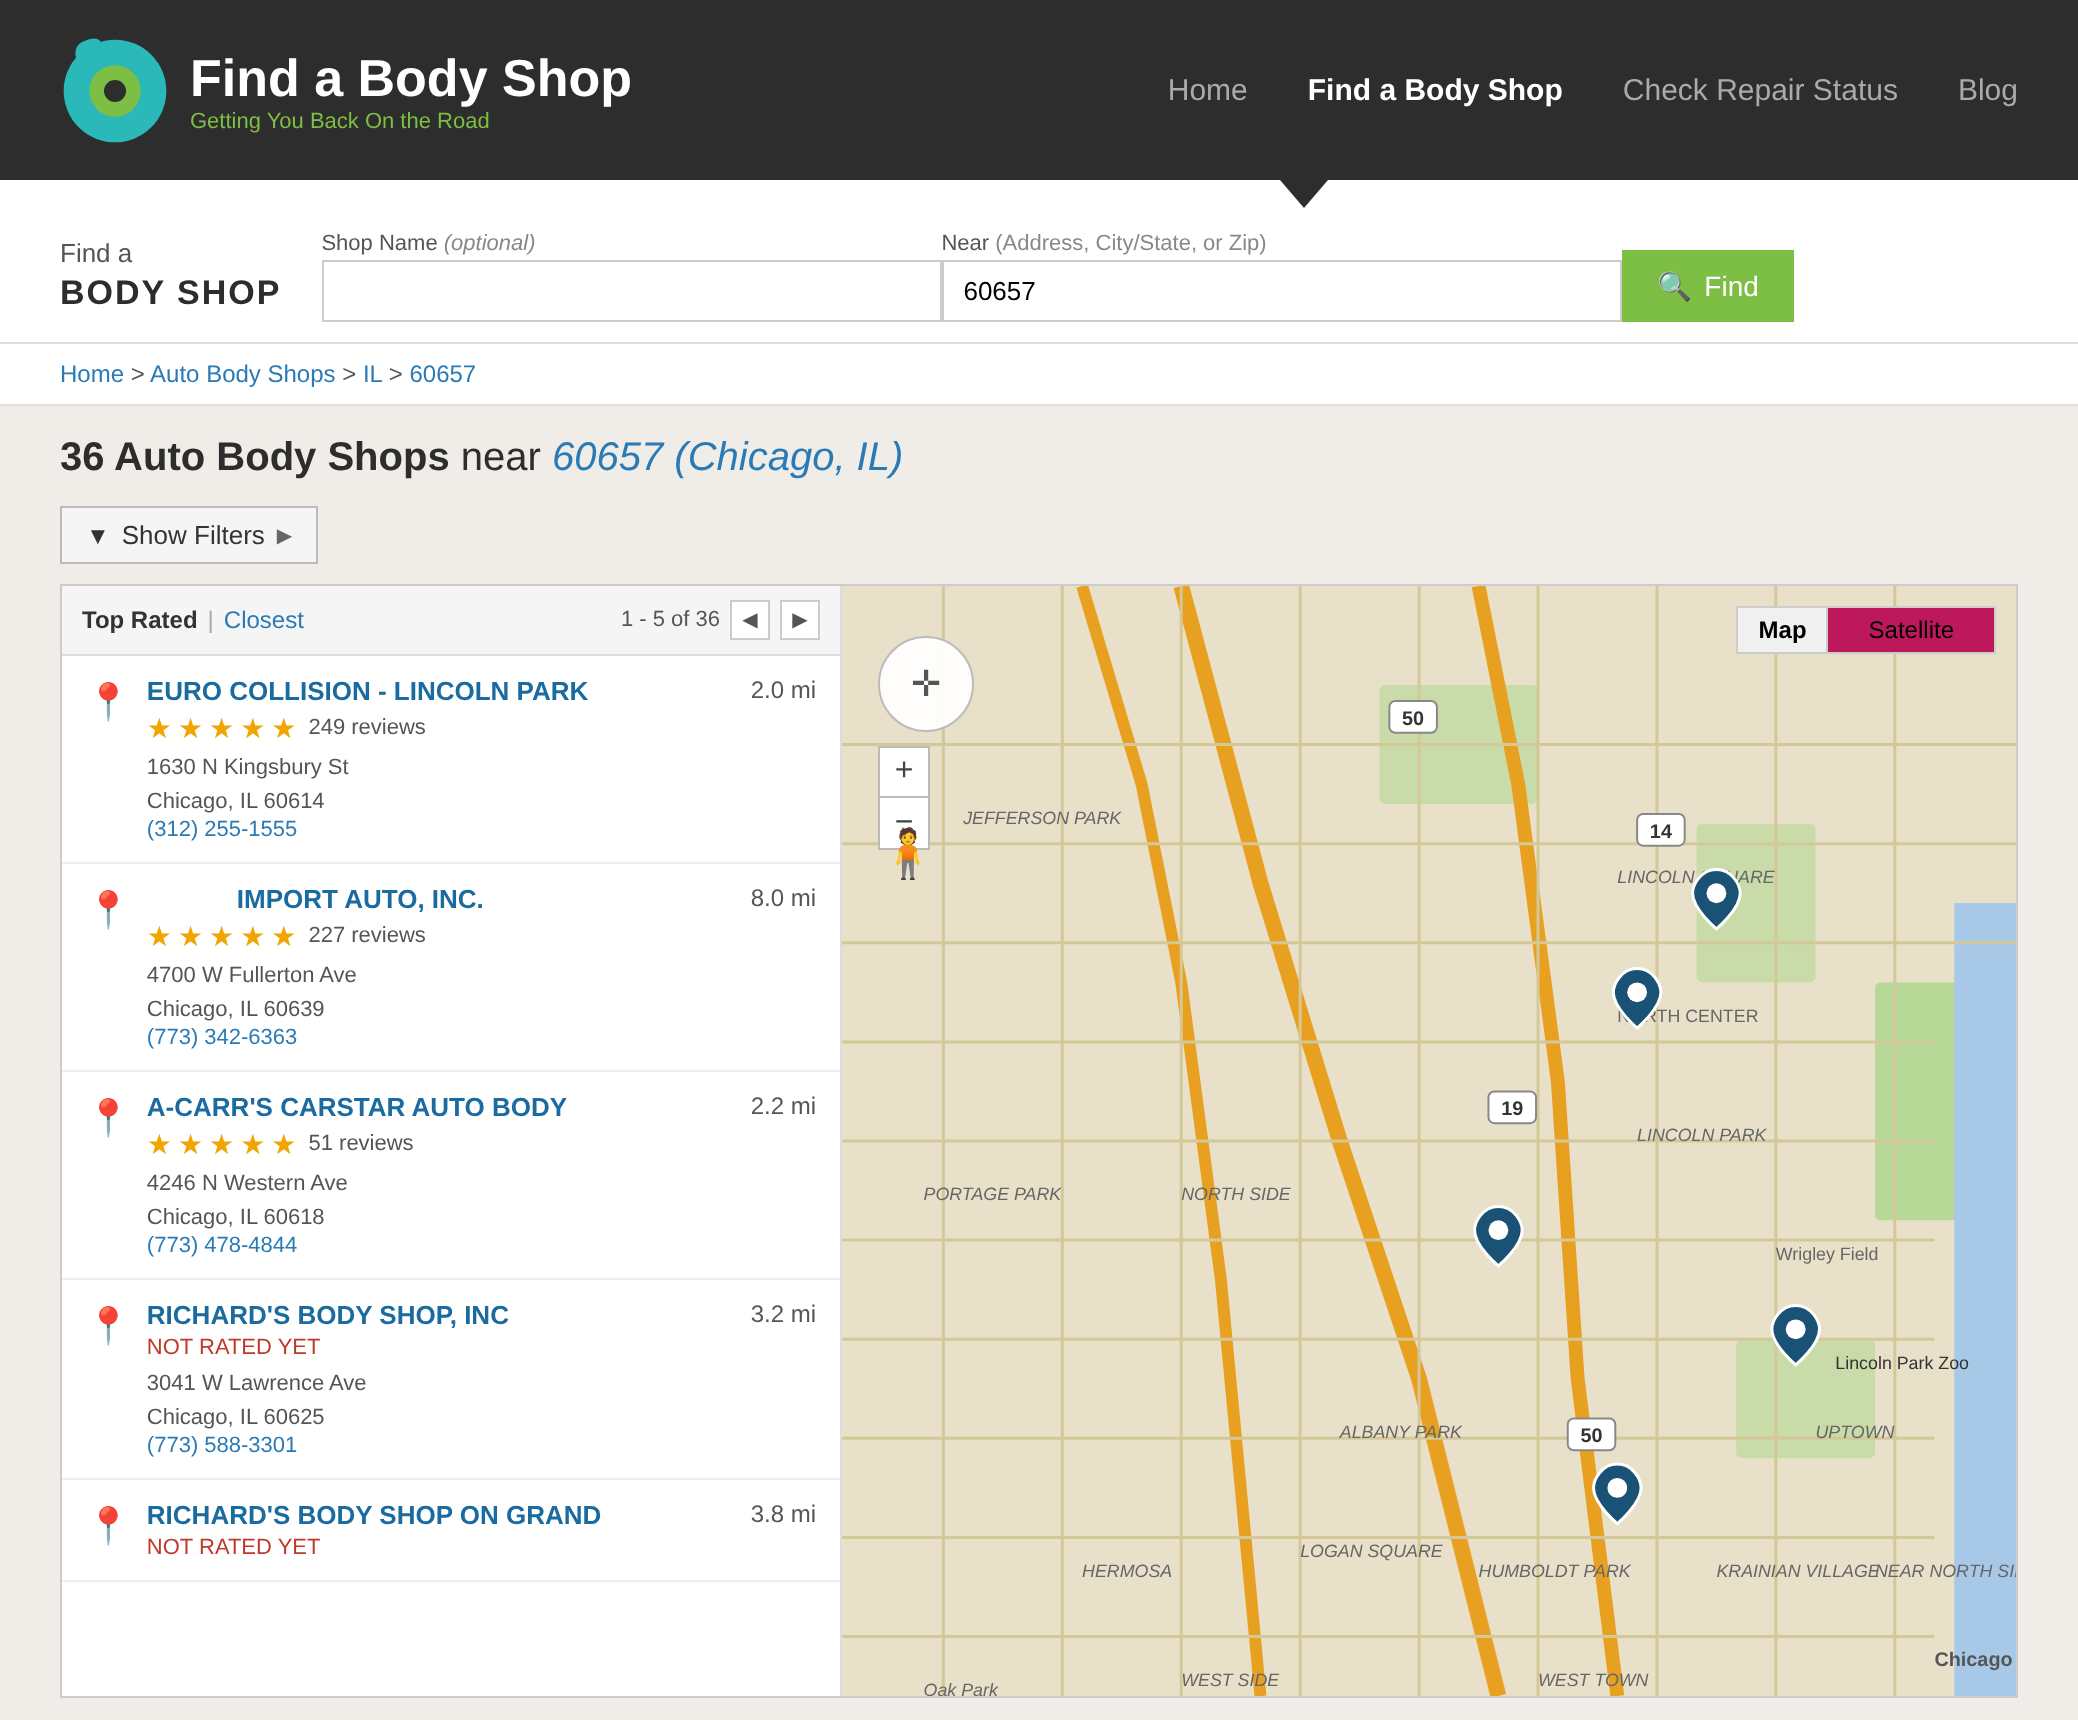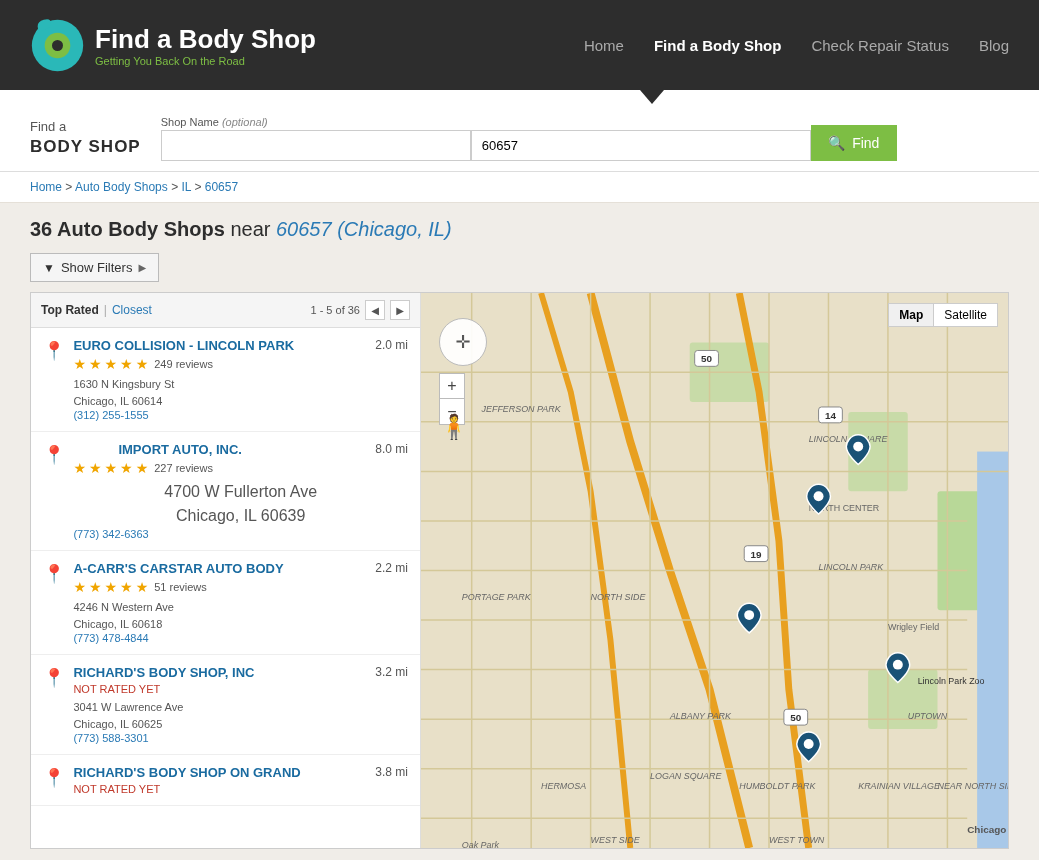--- a/index.html
+++ b/index.html
@@ -47,20 +47,24 @@
   </div>
   <div style="display:flex; align-items:flex-end; flex:1;">
     <div style="display:flex; flex-direction:column; gap:2px;">
       <label style="font-size:11px; color:#555;">
         <span>Shop Name</span>
         <span style="font-style:italic; color:#888;">(optional)</span>
       </label>
       <input type="text" style="border: 1px solid rgb(204, 204, 204); padding: 7px 10px; font-size: 13px; width: 310px; outline: none;">
     </div>
     <div style="display:flex; flex-direction:column; gap:2px;">
+      <label style="font-size:11px; color:#555;">
+        <span>Near</span>
+        <span style="font-style:normal; color:#888;">(Address, City/State, or Zip)</span>
+      </label>
       <input type="text" value="60657" style="border: 1px solid rgb(204, 204, 204); padding: 7px 10px; font-size: 13px; width: 340px; outline: none;">
     </div>
     <button style="background:#7dbe44; color:white; border:none; padding:8px 18px; font-size:14px; cursor:pointer; display:flex; align-items:center; gap:6px; height:36px;">
       <span style="font-size:14px;">🔍</span>
       <span>Find</span>
     </button>
   </div>
 </div>
 
 <div style="padding:8px 30px; background:#fff; border-bottom:1px solid #e5e0d8; font-size:12px;">
@@ -136,21 +140,21 @@
                 <span style="color: rgb(85, 85, 85); font-size: 12px; white-space: nowrap; margin-left: 8px;">8.0 mi</span>
               </div>
               <div style="display: flex; align-items: center; gap: 3px; margin-top: 3px;">
                 <span style="color: rgb(240, 165, 0); font-size: 14px;">★</span>
                 <span style="color: rgb(240, 165, 0); font-size: 14px;">★</span>
                 <span style="color: rgb(240, 165, 0); font-size: 14px;">★</span>
                 <span style="color: rgb(240, 165, 0); font-size: 14px;">★</span>
                 <span style="color: rgb(240, 165, 0); font-size: 14px;">★</span>
                 <span style="color: rgb(85, 85, 85); font-size: 11px; margin-left: 3px;">227 reviews</span>
               </div>
-              <div style="color: rgb(85, 85, 85); font-size: 16px; margin-top: 4px; line-height: 1.5; text-align: center;">4700 W Fullerton Ave<br>Chicago, IL 60639</div>
+              <div style="color: rgb(85, 85, 85); font-size: 11px; margin-top: 4px; line-height: 1.5;">4700 W Fullerton Ave<br>Chicago, IL 60639</div>
               <div style="color: rgb(42, 122, 181); font-size: 11px;">(773) 342-6363</div>
             </div>
           </div>
           <div style="padding: 10px 12px; border-bottom: 1px solid rgb(238, 238, 238); display: flex; gap: 8px;">
             <div style="color: rgb(26, 82, 118); font-size: 18px; margin-top: 2px; min-width: 16px;">📍</div>
             <div style="flex: 1 1 0%;">
               <div style="display: flex; justify-content: space-between; align-items: flex-start;">
                 <a href="#" style="color: rgb(26, 107, 160); font-size: 13px; font-weight: bold; text-decoration: none;">A-CARR'S CARSTAR AUTO BODY</a>
                 <span style="color: rgb(85, 85, 85); font-size: 12px; white-space: nowrap; margin-left: 8px;">2.2 mi</span>
               </div>
@@ -188,21 +192,21 @@
               <div style="color: rgb(192, 57, 43); font-size: 11px; margin-top: 3px;">NOT RATED YET</div>
             </div>
           </div>
         </div>
     </div>
 
     <div style="flex:1; position:relative; min-height:555px; overflow:hidden; background:#e5dfc7;">
 
       <div style="position:absolute; top:10px; right:10px; display:flex; gap:0; z-index:10;">
         <button style="border:1px solid #ccc; background:#f0f0f0; padding:4px 10px; font-size:12px; cursor:pointer; font-weight:bold;">Map</button>
-        <button style="border:1px solid #ccc; border-left:none; background:#ffffff; padding:4px 10px; font-size:12px; cursor:pointer;">Satellite</button>
+        <button style="border:1px solid #ccc; border-left:none; background:#be185d; padding:4px 20px; font-size:12px; cursor:pointer;">Satellite</button>
       </div>
 
       <div style="position:absolute; top:25px; left:18px; z-index:10;">
         <div style="width:48px; height:48px; border-radius:50%; background:rgba(255,255,255,0.92); border:1px solid #bbb; display:flex; align-items:center; justify-content:center; cursor:pointer; font-size:18px; color:#555;">
           ✛
         </div>
       </div>
       <div style="position:absolute; top:80px; left:18px; z-index:10; display:flex; flex-direction:column;">
         <button style="width:26px; height:26px; background:white; border:1px solid #bbb; cursor:pointer; font-size:16px; color:#444; line-height:1;">+</button>
         <button style="width:26px; height:26px; background:white; border:1px solid #bbb; border-top:none; cursor:pointer; font-size:16px; color:#444; line-height:1;">−</button>

